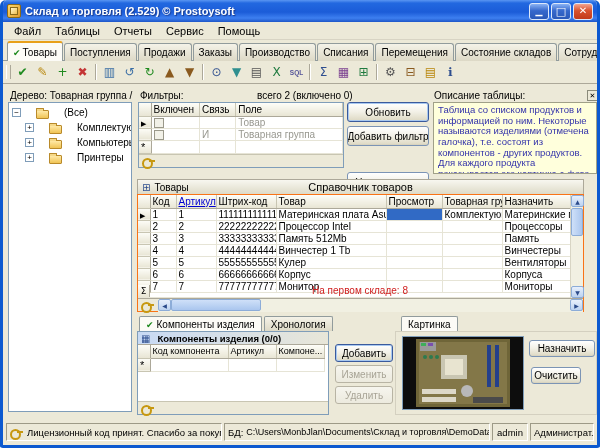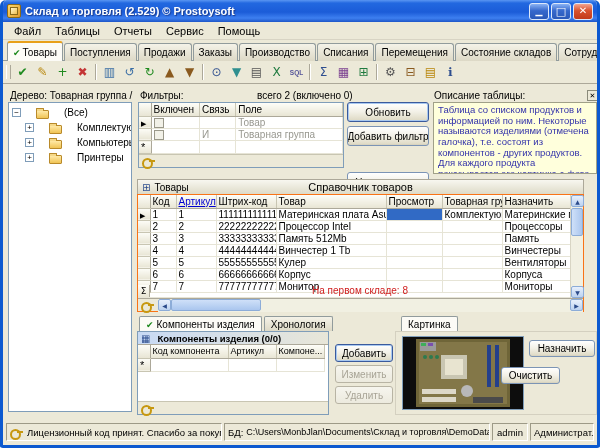--- a/index.html
+++ b/index.html
@@ -445,21 +445,21 @@
           <rect x="19" y="60" width="34" height="5" fill="#ddd8c8"></rect>
           <circle cx="22" cy="20" r="2" fill="#2d7a4f"></circle>
           <circle cx="28" cy="20" r="2" fill="#2d7a4f"></circle>
           <circle cx="34" cy="20" r="2" fill="#2d7a4f"></circle>
           <rect x="70" y="60" width="30" height="6" fill="#4a4a4a"></rect>
         </svg>
       </div>
     </div>
 
     <div class="btn" style="left:526px;top:256px;width:66px;height:17px">Назначить</div>
-    <div class="btn" style="left:498px;top:283px;width:59px;height:17px">Очистить</div>
+    <div class="btn" style="left:528px;top:283px;width:50px;height:17px">Очистить</div>
 
   </div>
 
   <div class="statusbar">
     <div class="scell" style="width:216px">
       <span class="keyicon"></span>
       <span>Лицензионный код принят. Спасибо за покупку!</span>
     </div>
     <div class="scell" style="width:266px">
       <span>БД:</span>

